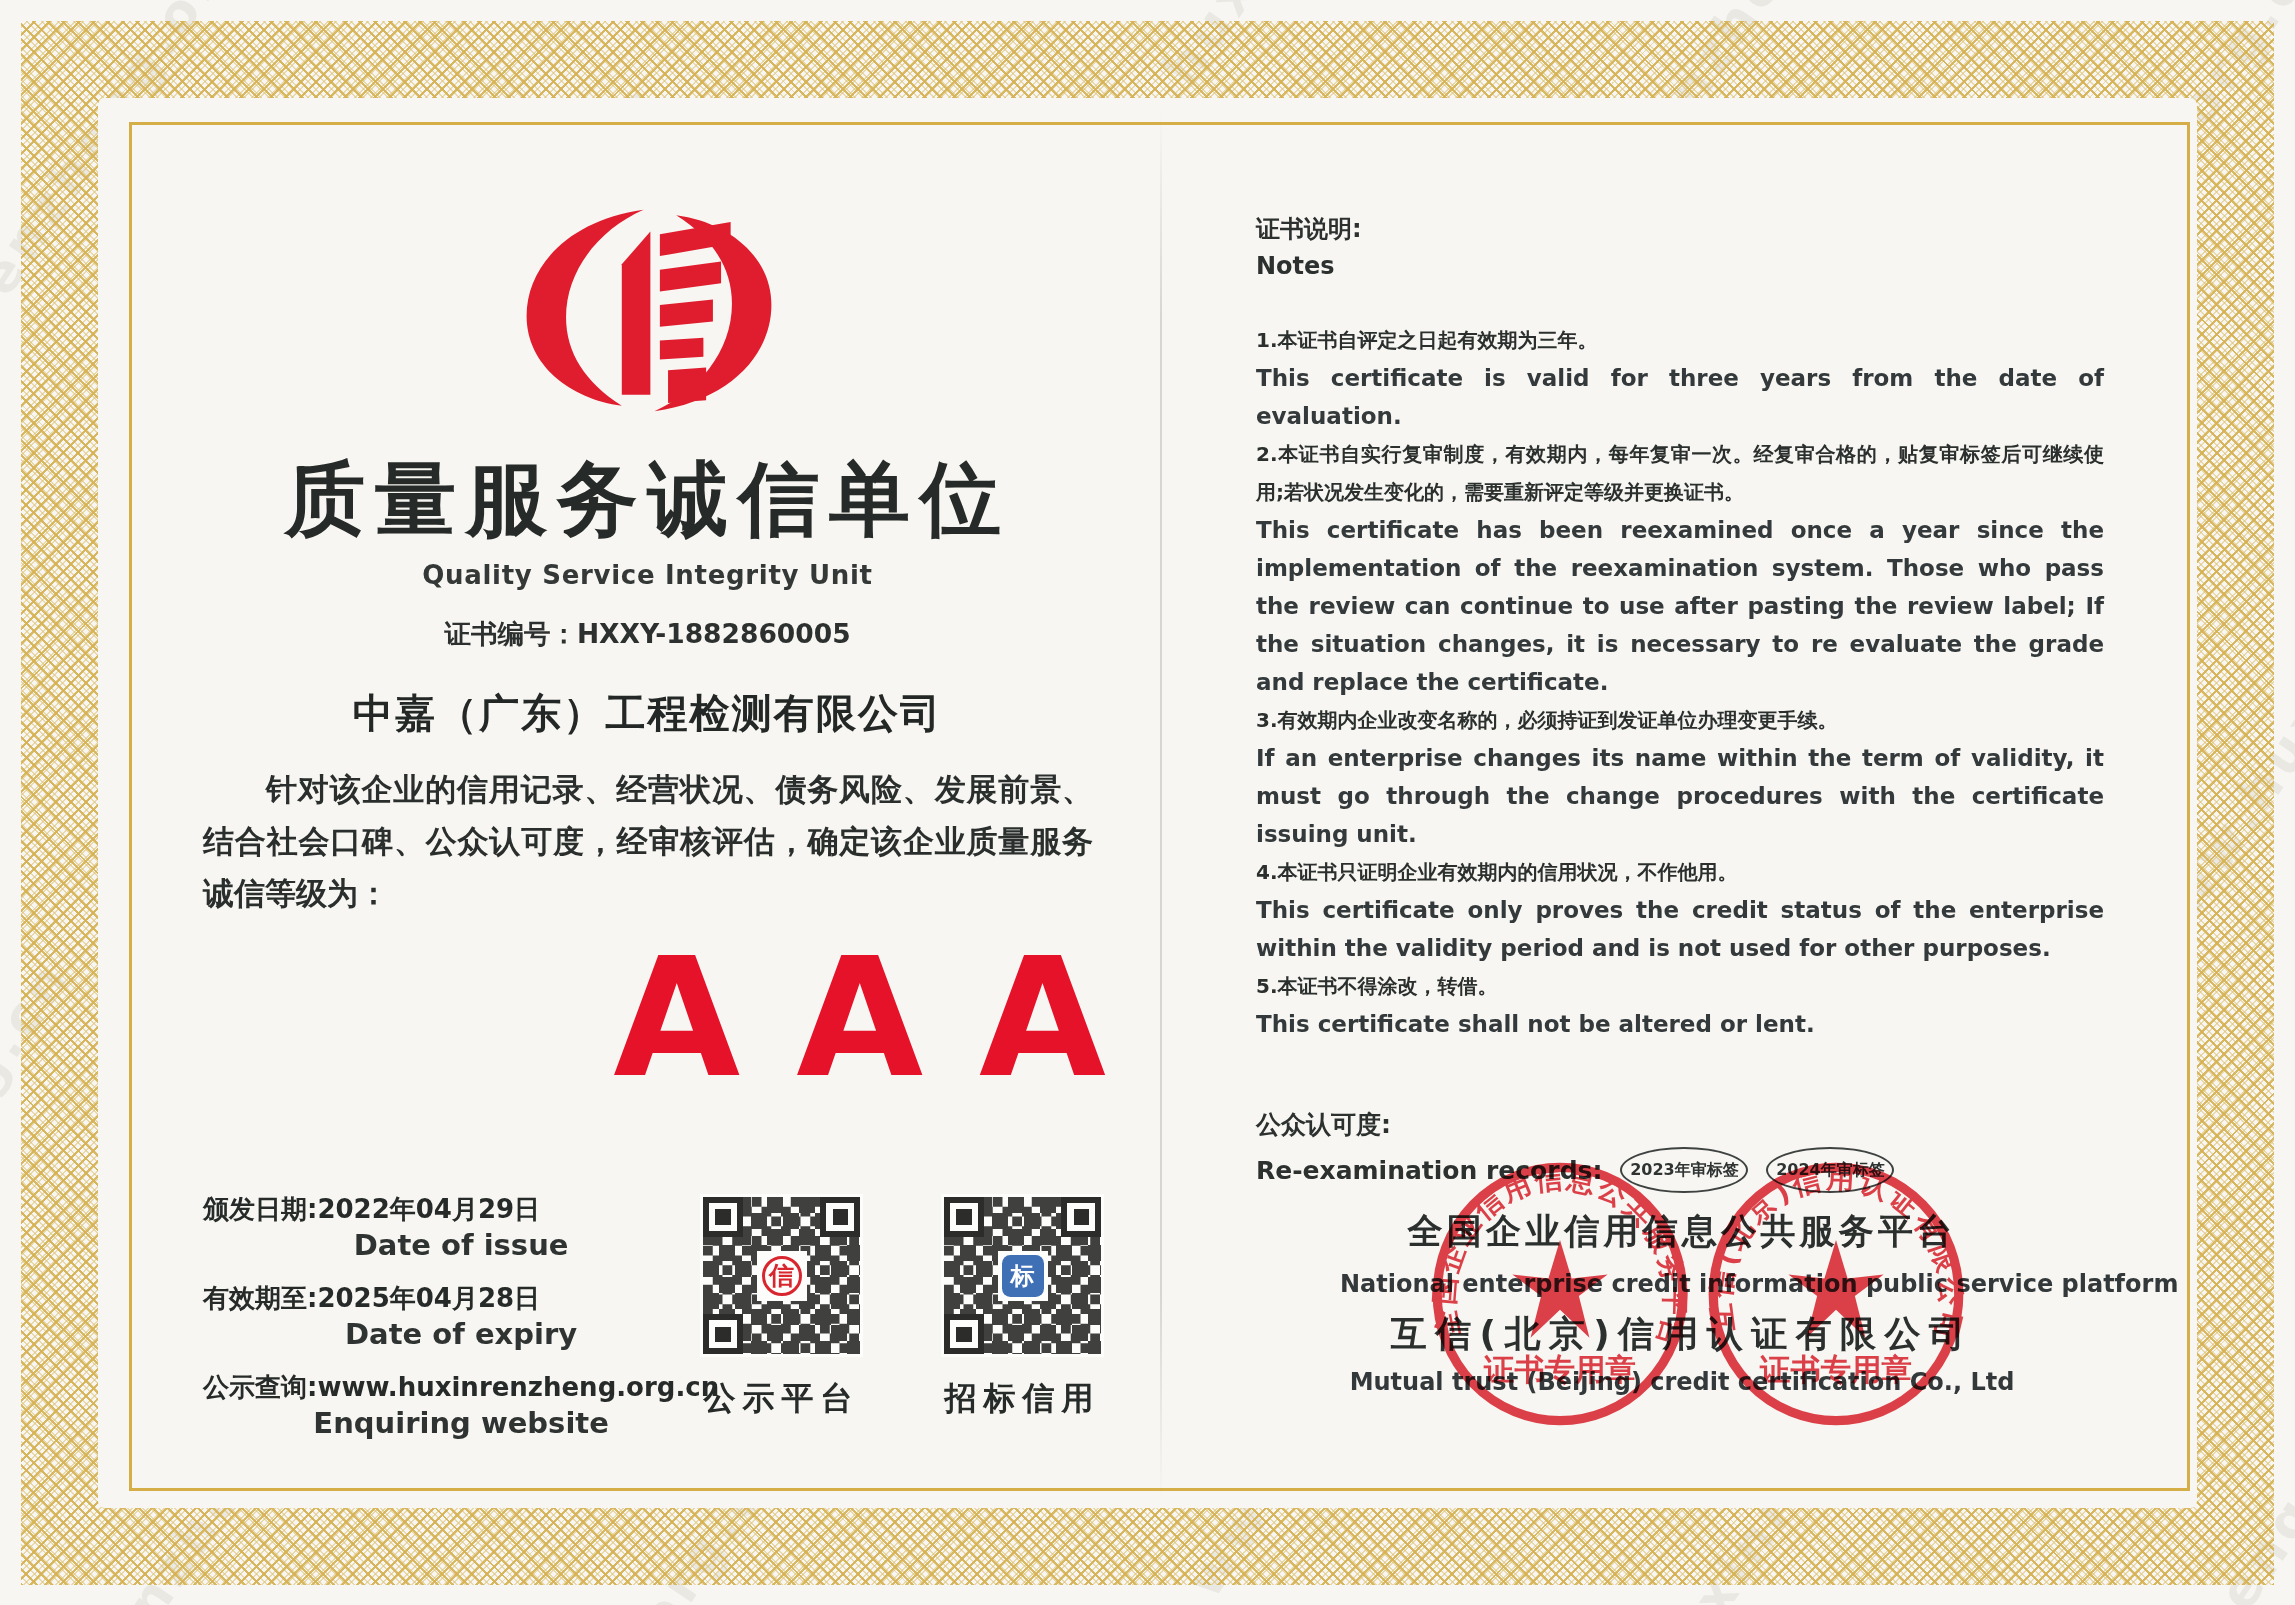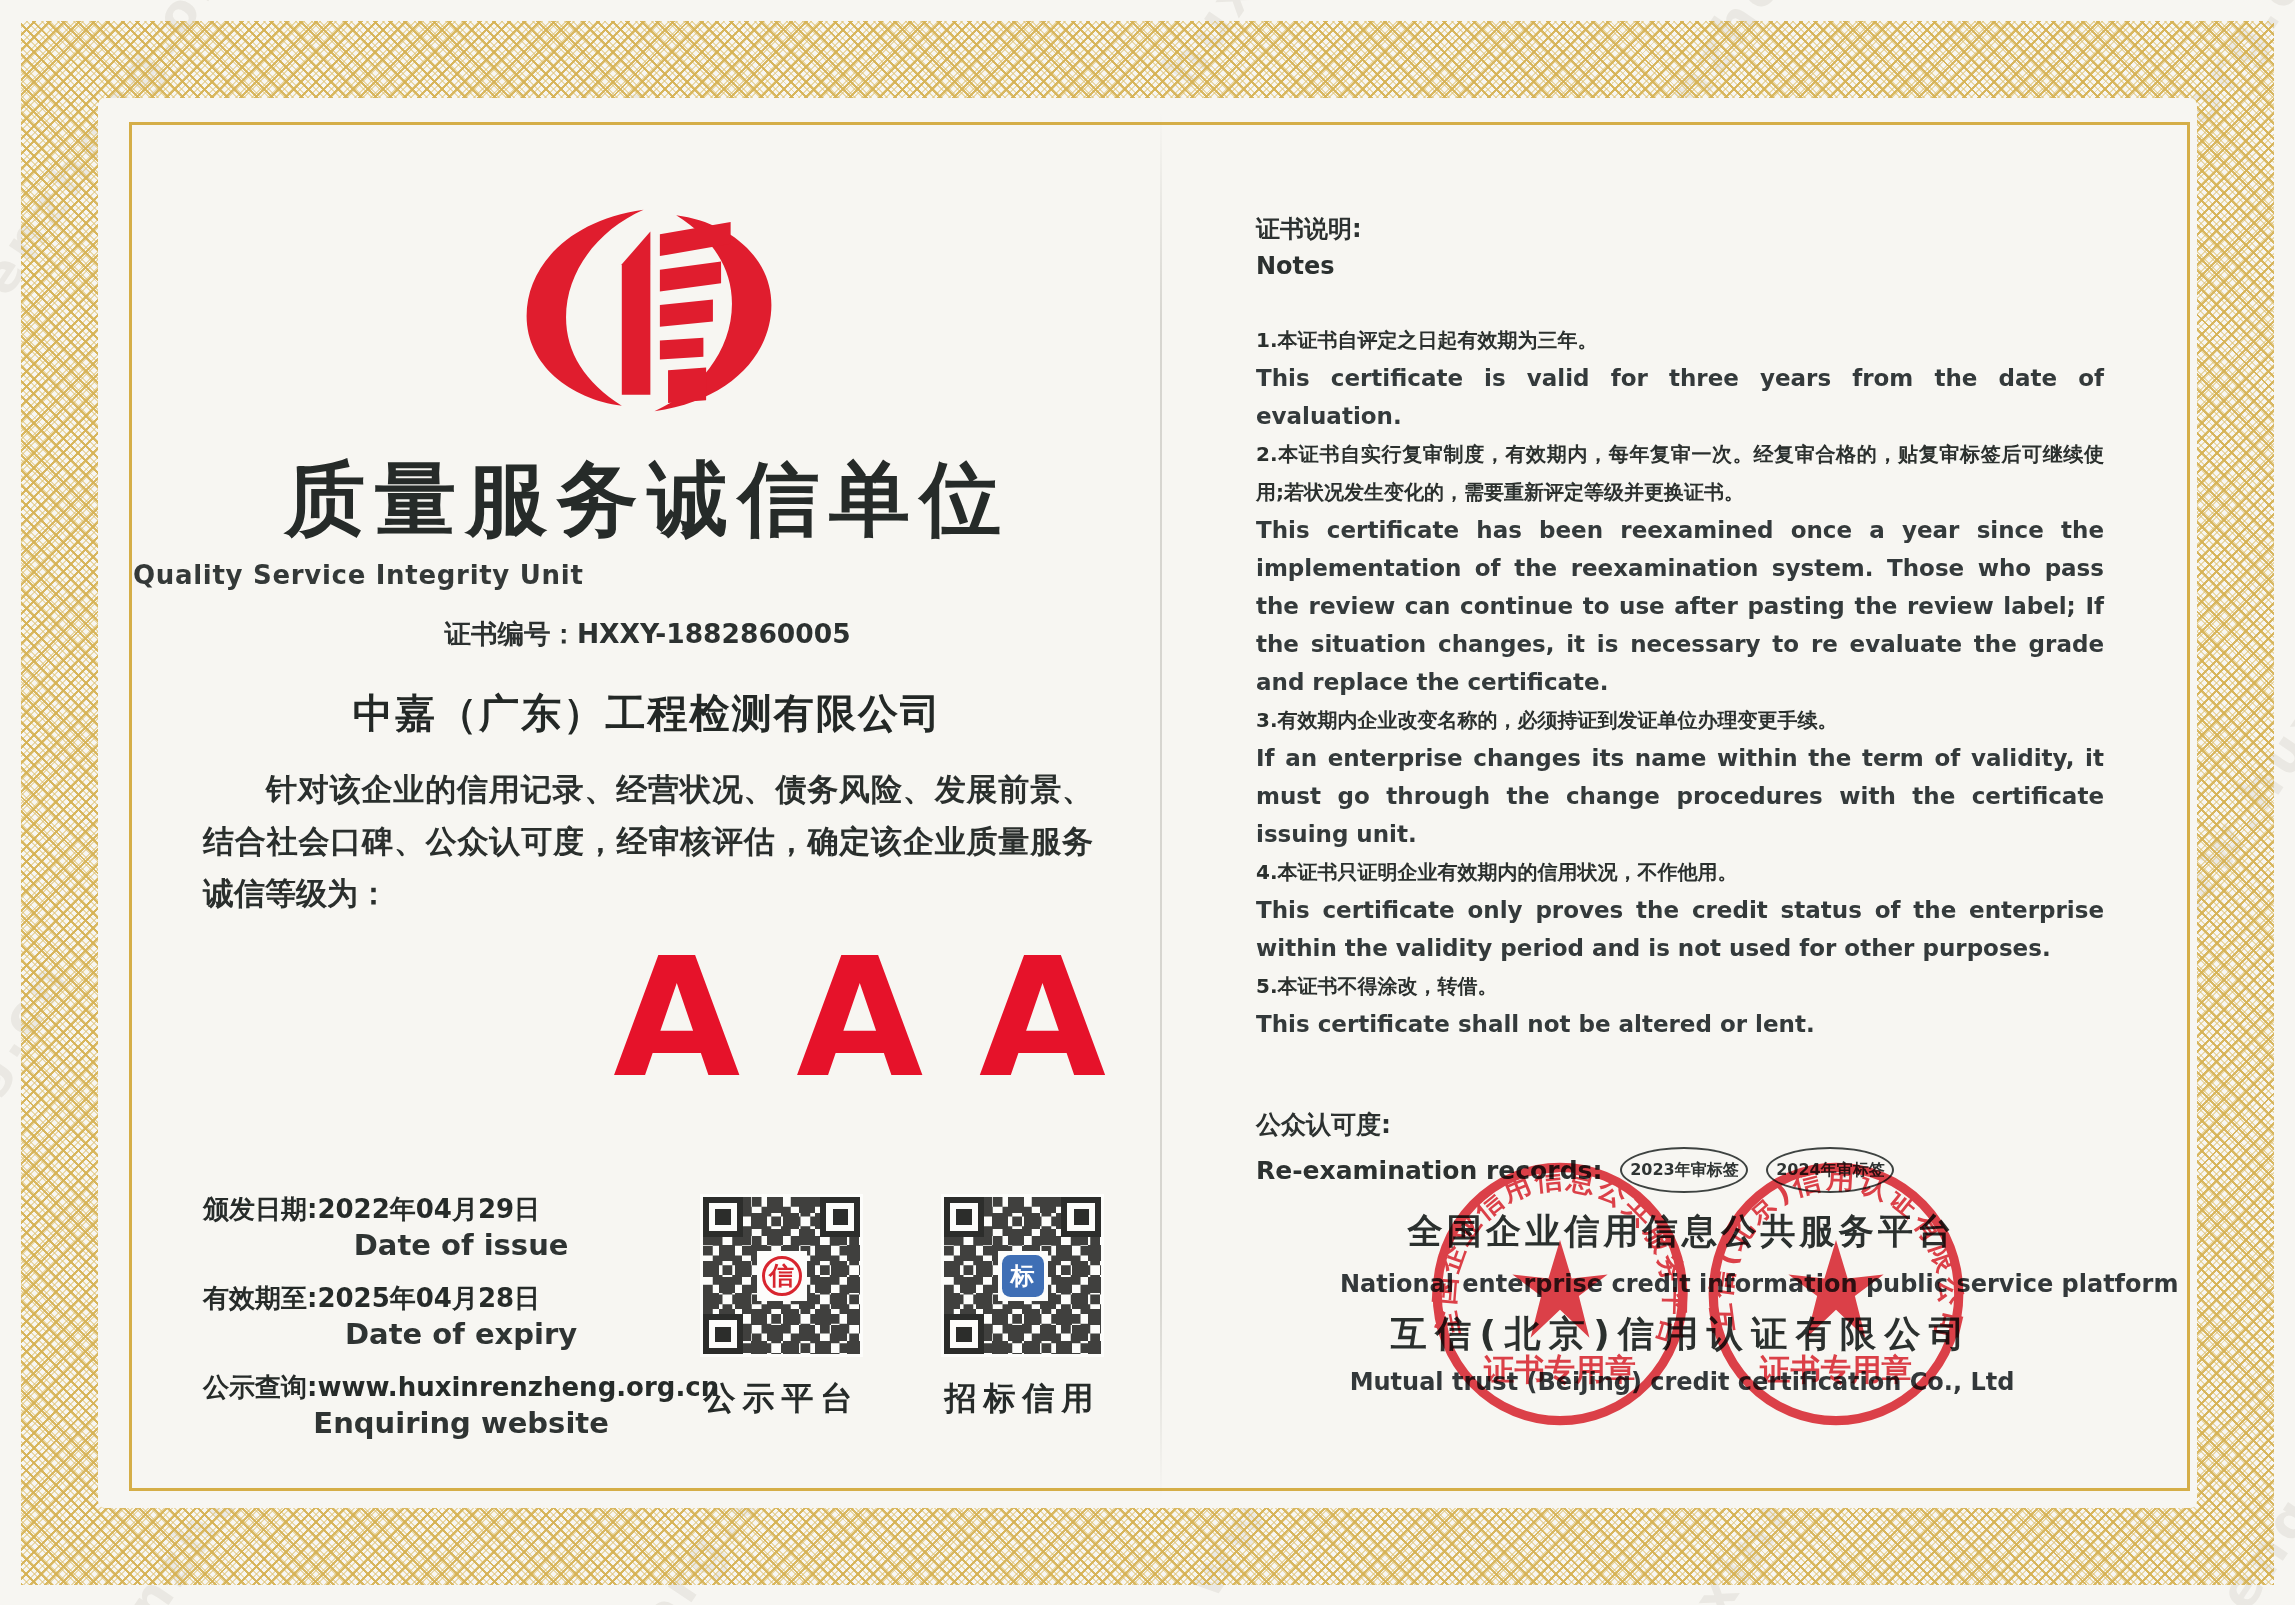--- a/index.html
+++ b/index.html
@@ -30,21 +30,21 @@
 
   
   .panel-left  { position:absolute; left:133px; top:133px; width:1029px; height:1344px; z-index:3; }
   .panel-right { position:absolute; left:1256px; top:133px; width:848px; height:1344px; z-index:3;
     padding-top:78px; color:#2c3130; }
 
   
   .logo { position:absolute; left:380px; top:42px; width:272px; height:271px; }
   .cert-title { position:absolute; top:313px; width:100%; text-align:center;
     font-size:81px; font-weight:900; letter-spacing:9.8px; color:#262b29; white-space:nowrap; }
-  .cert-subtitle { position:absolute; top:427px; width:100%; 
+  .cert-subtitle { position:absolute; top:427px; width:100%; text-align:center;
     font-size:26px; font-weight:600; letter-spacing:0.7px; color:#343938; }
   .cert-no { position:absolute; top:483px; width:100%; text-align:center;
     font-size:26.5px; font-weight:700; color:#2c3130; }
   .company { position:absolute; top:553px; width:100%; text-align:center;
     font-size:40px; font-weight:900; letter-spacing:2.1px; color:#23282
 6; color:#232826; }
   .statement { position:absolute; top:630px; left:70px; width:890px;
     font-size:31px; font-weight:700; line-height:52px; text-align:justify;
     text-indent:63px; color:#2a2f2d; }
   .grade { position:absolute; top:804px; width:100%; text-align:right; line-height:1;

